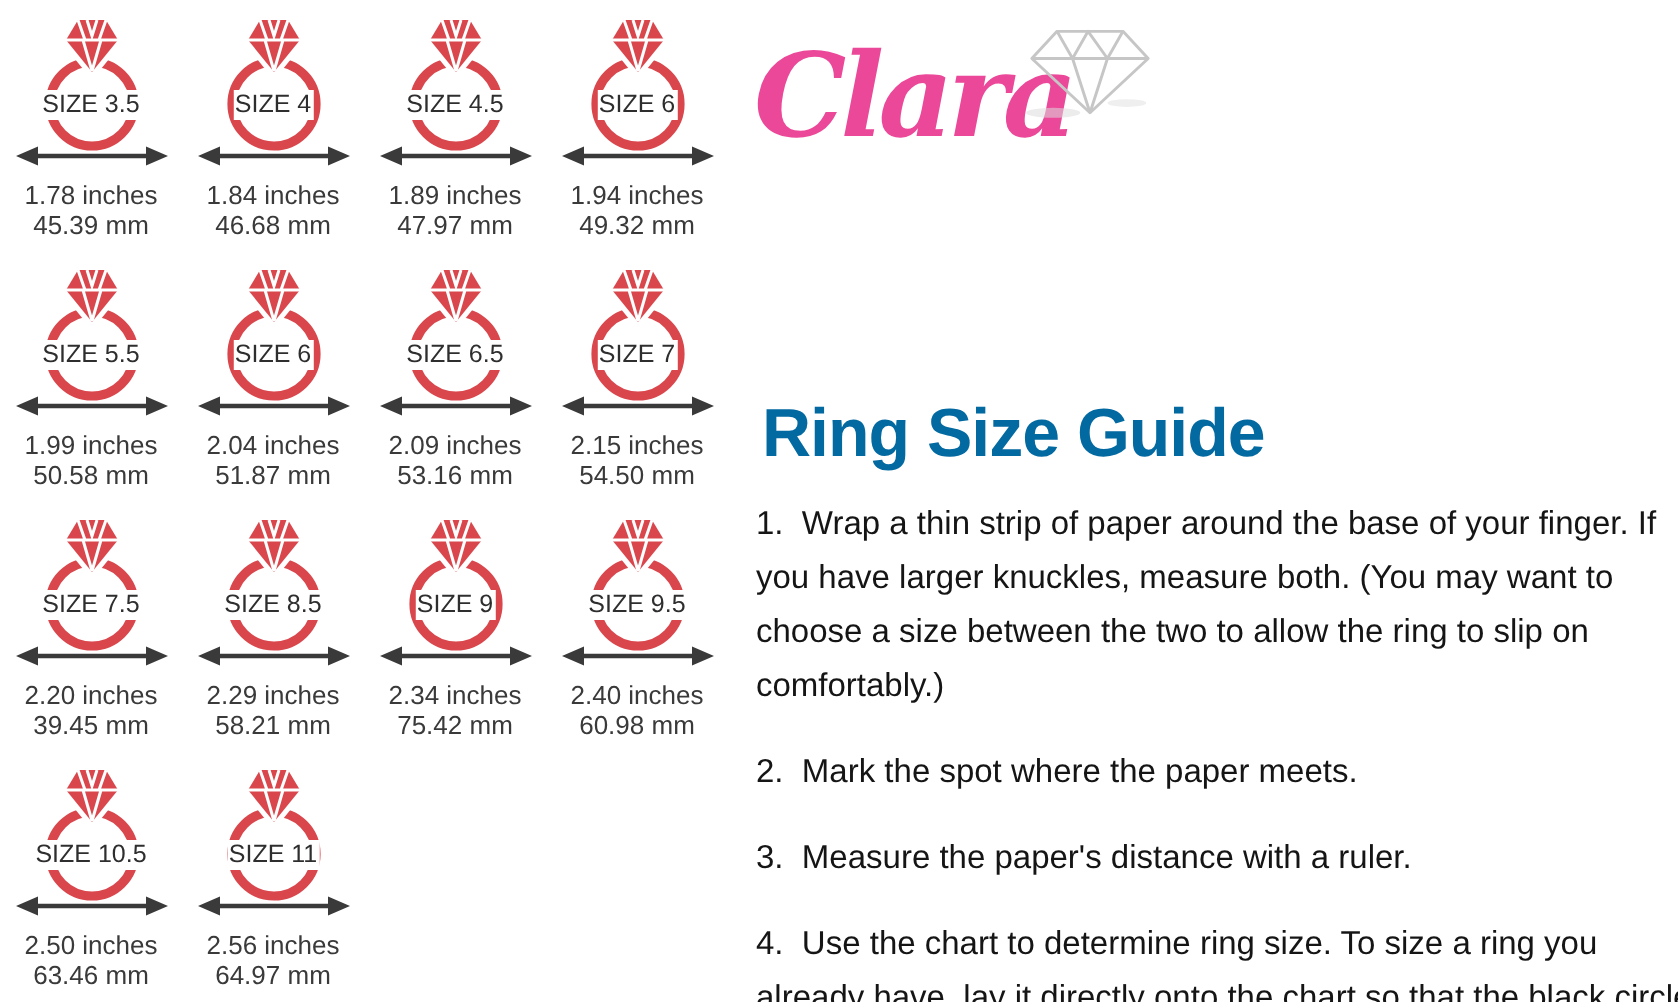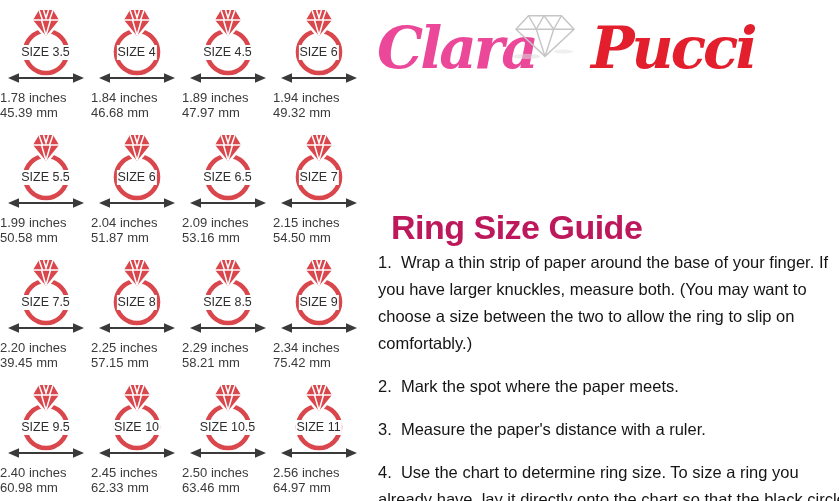--- a/index.html
+++ b/index.html
@@ -25,40 +25,40 @@
   .arrow-line { stroke:var(--arrow-dark); stroke-width:2.2px; }
   .arrow-head { fill:var(--arrow-dark); }
 
   .size-label {
     position:absolute; top:44.5px; left:50%; transform:translateX(-50%);
     background:#ffffff; padding:0 1px;
     font-size:12.5px; line-height:15px; color:#2e2e2e; white-space:nowrap;
   }
   .measure {
     position:absolute; top:91px; left:0; width:91px;
-    font-size:13px; line-height:14.5px; color:#3a3a3a;
+    text-align:center; font-size:13px; line-height:14.5px; color:#3a3a3a;
   }
 
   
   .logo { position:absolute; left:375px; top:4px; width:464px; height:100px; }
   .brand-word {
     position:absolute; top:14px;
     font-family:"DejaVu Serif", serif; font-style:italic; font-weight:700;
     font-size:58px; line-height:60px; letter-spacing:-3px; white-space:nowrap;
   }
   .brand-first  { left:2px;  color:#ec4899; }
   .brand-second { left:216px; color:var(--logo-red); }
   .logo-diamond { position:absolute; left:138px; top:8px; }
   .gem-outline { fill:none; stroke:#c6c6c6; stroke-width:1.5px; stroke-linejoin:round; }
   .gem-shadow { fill:#dcdcdc; }
 
   
   .guide-title {
-    position:absolute; left:377px; top:194px; margin:14px;
-    font-size:34px; font-weight:700; letter-spacing:-0.5px; color:#be185d;
+    position:absolute; left:377px; top:194px; margin:4px;
+    font-size:34px; font-weight:700; letter-spacing:-0.5px; color:#0369a1;
   }
   .steps {
     position:absolute; left:378px; top:249px; width:470px;
     font-size:16.5px; line-height:27px; color:#151515;
   }
   .steps p { margin:0 0 16px 0; }
 </style>
 </head>
 <body>
 
@@ -272,43 +272,20 @@
         <polygon class="arrow-head" points="84,78 73,73.3 73,82.7"></polygon>
       </g>
     </svg>
     <span class="size-label">SIZE 7.5</span>
     <div class="measure">
       <div>2.20 inches</div>
       <div>39.45 mm</div>
     </div>
   </div>
 
-  <div class="cell">
-    <svg class="ring-svg" width="92" height="88" viewBox="0 0 92 88" aria-hidden="true">
-
-      <circle class="band" cx="46" cy="52" r="21"></circle>
-
-      <path class="gem-halo" d="M33,20 L39,10 L53,10 L59,20 L46,36 Z"></path>
-
-      <path class="gem" d="M33,20 L39,10 L53,10 L59,20 L46,36 Z"></path>
-
-      <path class="facet" d="M33,20 H59 M39,10 L42.5,20 M53,10 L49.5,20 M43.5,10 L46,18 L48.5,10 M41.5,20 L46,35.5 M50.5,20 L46,35.5"></path>
-
-      <g>
-        <line class="arrow-line" x1="17" y1="78" x2="75" y2="78"></line>
-        <polygon class="arrow-head" points="8,78 19,73.3 19,82.7"></polygon>
-        <polygon class="arrow-head" points="84,78 73,73.3 73,82.7"></polygon>
-      </g>
-    </svg>
-    <span class="size-label">SIZE 8</span>
-    <div class="measure">
-      <div>2.25 inches</div>
-      <div>57.15 mm</div>
-    </div>
-  </div>
 
   <div class="cell">
     <svg class="ring-svg" width="92" height="88" viewBox="0 0 92 88" aria-hidden="true">
 
       <circle class="band" cx="46" cy="52" r="21"></circle>
 
       <path class="gem-halo" d="M33,20 L39,10 L53,10 L59,20 L46,36 Z"></path>
 
       <path class="gem" d="M33,20 L39,10 L53,10 L59,20 L46,36 Z"></path>
 
@@ -368,43 +345,20 @@
         <polygon class="arrow-head" points="84,78 73,73.3 73,82.7"></polygon>
       </g>
     </svg>
     <span class="size-label">SIZE 9.5</span>
     <div class="measure">
       <div>2.40 inches</div>
       <div>60.98 mm</div>
     </div>
   </div>
 
-  <div class="cell">
-    <svg class="ring-svg" width="92" height="88" viewBox="0 0 92 88" aria-hidden="true">
-
-      <circle class="band" cx="46" cy="52" r="21"></circle>
-
-      <path class="gem-halo" d="M33,20 L39,10 L53,10 L59,20 L46,36 Z"></path>
-
-      <path class="gem" d="M33,20 L39,10 L53,10 L59,20 L46,36 Z"></path>
-
-      <path class="facet" d="M33,20 H59 M39,10 L42.5,20 M53,10 L49.5,20 M43.5,10 L46,18 L48.5,10 M41.5,20 L46,35.5 M50.5,20 L46,35.5"></path>
-
-      <g>
-        <line class="arrow-line" x1="17" y1="78" x2="75" y2="78"></line>
-        <polygon class="arrow-head" points="8,78 19,73.3 19,82.7"></polygon>
-        <polygon class="arrow-head" points="84,78 73,73.3 73,82.7"></polygon>
-      </g>
-    </svg>
-    <span class="size-label">SIZE 10</span>
-    <div class="measure">
-      <div>2.45 inches</div>
-      <div>62.33 mm</div>
-    </div>
-  </div>
 
   <div class="cell">
     <svg class="ring-svg" width="92" height="88" viewBox="0 0 92 88" aria-hidden="true">
 
       <circle class="band" cx="46" cy="52" r="21"></circle>
 
       <path class="gem-halo" d="M33,20 L39,10 L53,10 L59,20 L46,36 Z"></path>
 
       <path class="gem" d="M33,20 L39,10 L53,10 L59,20 L46,36 Z"></path>
 
@@ -451,21 +405,20 @@
 <div class="logo">
   <span class="brand-word brand-first">Clara</span>
   <svg class="logo-diamond" width="64" height="50" viewBox="0 0 66 50" aria-hidden="true">
     <ellipse class="gem-shadow" cx="14" cy="45" rx="14" ry="2.6" opacity="0.55"></ellipse>
     <ellipse class="gem-shadow" cx="52" cy="40" rx="10" ry="2" opacity="0.45"></ellipse>
     <path class="gem-outline" d="M3,17 L16,3 L50,3 L63,17 L33,45 Z"></path>
     <path class="gem-outline" d="M3,17 H63"></path>
     <path class="gem-outline" d="M16,3 L24,17 L32,3 L42,17 L50,3"></path>
     <path class="gem-outline" d="M24,17 L33,45 M42,17 L33,45"></path>
   </svg>
-  <span class="brand-word brand-second">Pucci</span>
 </div>
 
 <h1 class="guide-title">Ring Size Guide</h1>
 
 <div class="steps">
   <p>1.&nbsp; Wrap a thin strip of paper around the base of your finger. If you have larger knuckles, measure both. (You may want to choose a size between the two to allow the ring to slip on comfortably.)</p>
   <p>2.&nbsp; Mark the spot where the paper meets.</p>
   <p>3.&nbsp; Measure the paper's distance with a ruler.</p>
   <p>4.&nbsp; Use the chart to determine ring size. To size a ring you already have, lay it directly onto the chart so that the black circle touches the ring's inner circle.</p>
 </div>

